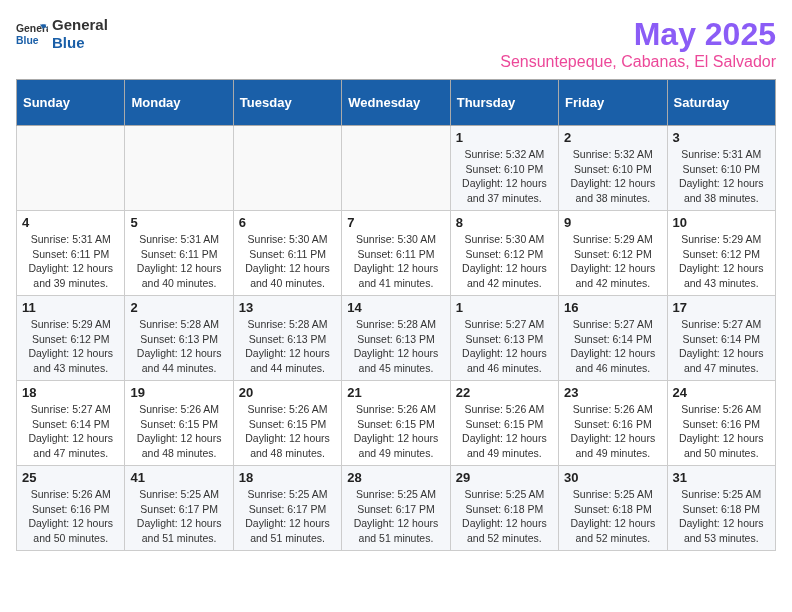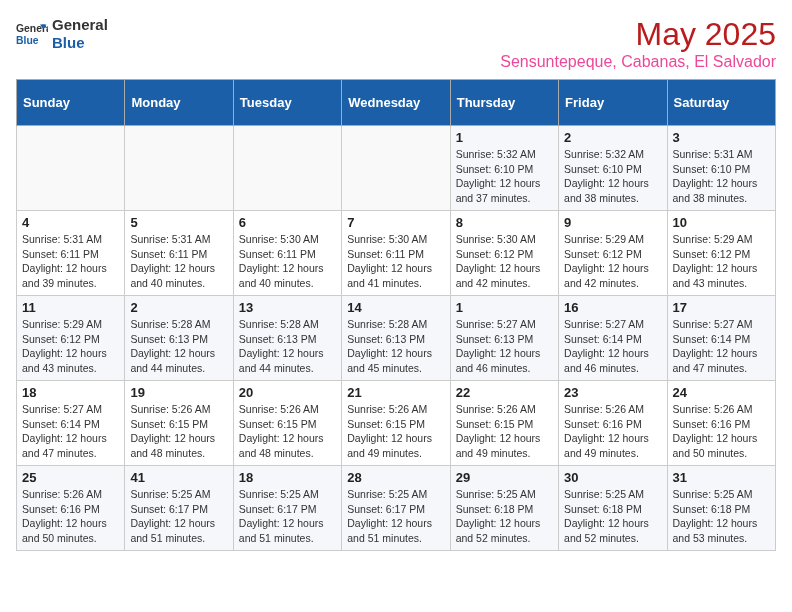--- a/index.html
+++ b/index.html
@@ -23,22 +23,22 @@
     }
     .logo-icon {
       width: 32px;
       height: 32px;
     }
     .title-block {
       text-align: right;
     }
     .calendar-title {
       font-size: 32px;
-      font-weight: normal;
-      color: #b91c1c;
+      font-weight: bold;
+      color: #8b5cf6;
     }
     .calendar-subtitle {
       font-size: 16px;
       color: #ec4899;
       font-weight: normal;
     }
     table {
       width: 100%;
       border-collapse: collapse;
       table-layout: fixed;
@@ -71,20 +71,21 @@
       font-size: 13px;
       font-weight: bold;
       color: #222;
       display: block;
       margin-bottom: 2px;
     }
     .day-info {
       font-size: 10.5px;
       color: #333;
       line-height: 1.4;
+      text-align: center;
     }
     .empty-cell {
       background: #f9f9f9 !important;
     }
   </style>
 </head>
 <body>
 
 <div class="header">
   <div class="logo">

